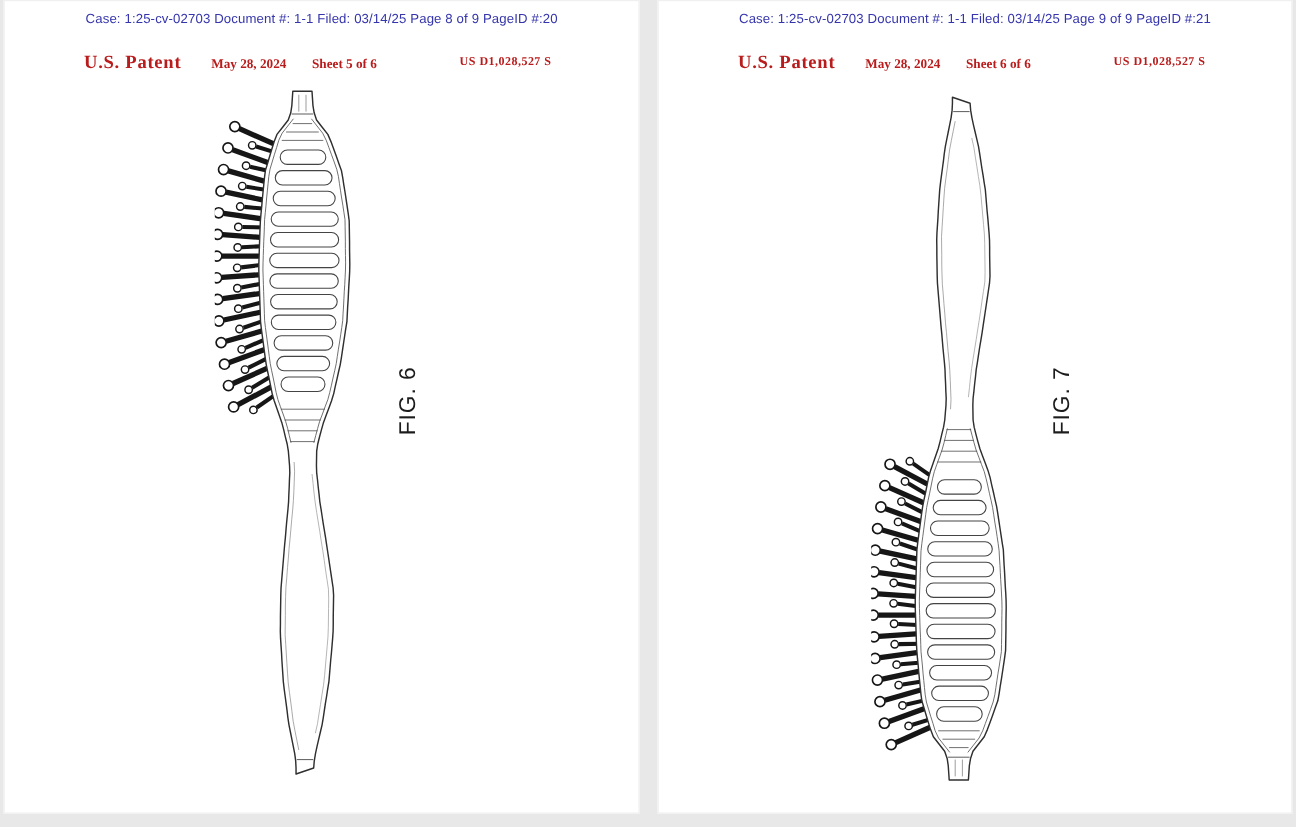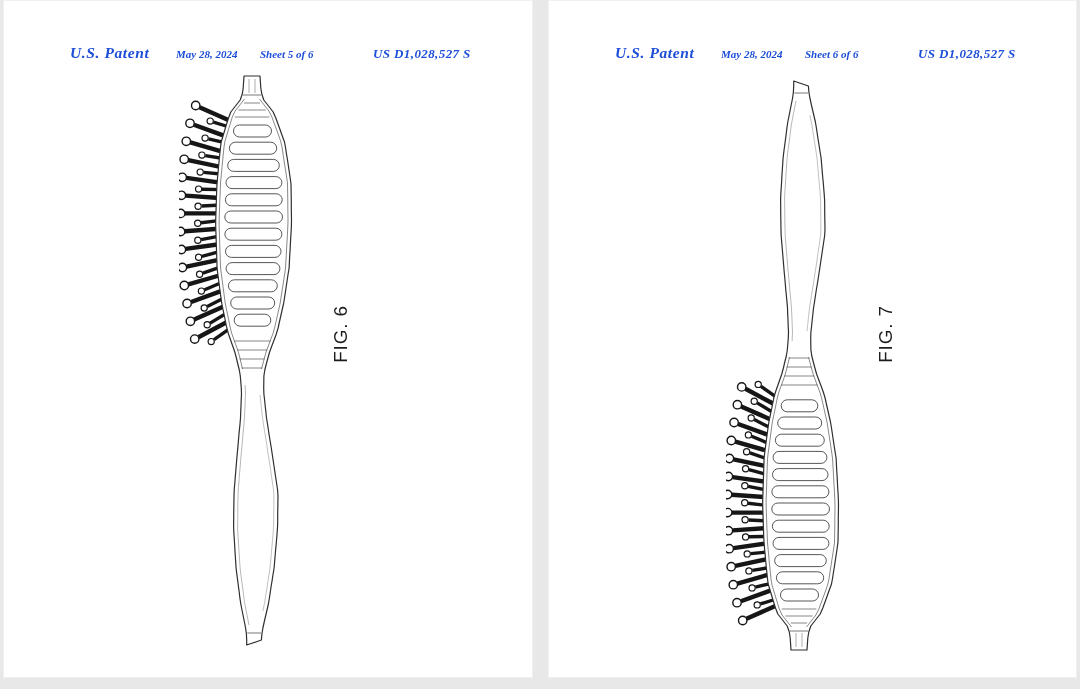--- a/index.html
+++ b/index.html
@@ -13,42 +13,43 @@
   .page-left  { left:3px;  width:530px; }
   .page-right { left:548px; width:529px; }
 
   .case-line {
     position:absolute; top:9px; left:0; right:0;
     text-align:center; font-size:11px; letter-spacing:0.1px;
     color:#3535ad; font-family:"Liberation Sans", sans-serif;
   }
 
   .patent-row { position:absolute; top:0; left:0; right:0; height:70px; }
-  .patent-row span { position:absolute; font-family:"Liberation Serif", serif; font-weight:bold; color:#1d4ed8; white-space:nowrap;font-style:italic; }
+  .patent-row span { position:absolute; font-family:"Liberation Serif", serif; font-weight:bold; color:#b91c1c; white-space:nowrap; }
   .t-patent { left:66px;  top:43px; font-size:15.5px; letter-spacing:0.6px; }
   .t-date   { left:172px; top:47px; font-size:11px; }
   .t-sheet  { left:256px; top:47px; font-size:11px; }
-  .t-number { left:369px; top:45px; font-size:13px;   letter-spacing:0.4px; }
+  .t-number { left:379px; top:45px; font-size:10px;   letter-spacing:0.4px; }
 
   .drawing { position:absolute; top:72px; width:120px; height:580px; }
   .drawing-left  { left:175px; }
   .drawing-right { left:177px; }
 
   .fig-label {
     position:absolute; left:302px; top:320px; width:70px; height:26px;
     display:flex; align-items:center; justify-content:center;
     transform:rotate(-90deg);
     font-family:"Liberation Sans", sans-serif;
     font-size:19px; color:#1c1c1c; letter-spacing:0.8px; white-space:nowrap;
   }
 </style>
 </head>
 <body>
 
 <section class="page page-left">
+  <div class="case-line">Case: 1:25-cv-02703 Document #: 1-1 Filed: 03/14/25 Page 8 of 9 PageID #:20</div>
   <div class="patent-row">
     <span class="t-patent">U.S. Patent</span>
     <span class="t-date">May 28, 2024</span>
     <span class="t-sheet">Sheet 5 of 6</span>
     <span class="t-number">US D1,028,527 S</span>
   </div>
   <svg class="drawing drawing-left" viewBox="0 0 120 580">
       <line x1="51.561904761904756" y1="48" x2="20.5" y2="34.2" stroke="#161616" stroke-width="4.4"></line>
       <circle cx="16.7" cy="32.5" r="4.2" fill="#fff" stroke="#161616" stroke-width="1.4"></circle>
       <line x1="53.561904761904756" y1="55" x2="34.4" y2="49.1" stroke="#161616" stroke-width="3.4"></line>
@@ -131,20 +132,21 @@
       <line x1="62.8" y1="295" x2="83.3" y2="295" stroke="#555" stroke-width="0.7"></line>
       <line x1="64.0" y1="22" x2="82.0" y2="22" stroke="#555" stroke-width="0.8"></line>
       <line x1="68.3" y1="560" x2="82.0" y2="560" stroke="#555" stroke-width="0.8"></line>
       <line x1="70" y1="6" x2="70" y2="20" stroke="#777" stroke-width="0.6"></line>
       <line x1="76" y1="6" x2="76" y2="20" stroke="#777" stroke-width="0.6"></line>
     </svg>
   <div class="fig-label">FIG. 6</div>
 </section>
 
 <section class="page page-right">
+  <div class="case-line">Case: 1:25-cv-02703 Document #: 1-1 Filed: 03/14/25 Page 9 of 9 PageID #:21</div>
   <div class="patent-row">
     <span class="t-patent">U.S. Patent</span>
     <span class="t-date">May 28, 2024</span>
     <span class="t-sheet">Sheet 6 of 6</span>
     <span class="t-number">US D1,028,527 S</span>
   </div>
   <svg class="drawing drawing-right" viewBox="0 0 120 580">
       <g transform="translate(0,580) scale(1,-1)">
         <line x1="51.561904761904756" y1="48" x2="20.5" y2="34.2" stroke="#161616" stroke-width="4.4"></line>
         <circle cx="16.7" cy="32.5" r="4.2" fill="#fff" stroke="#161616" stroke-width="1.4"></circle>

